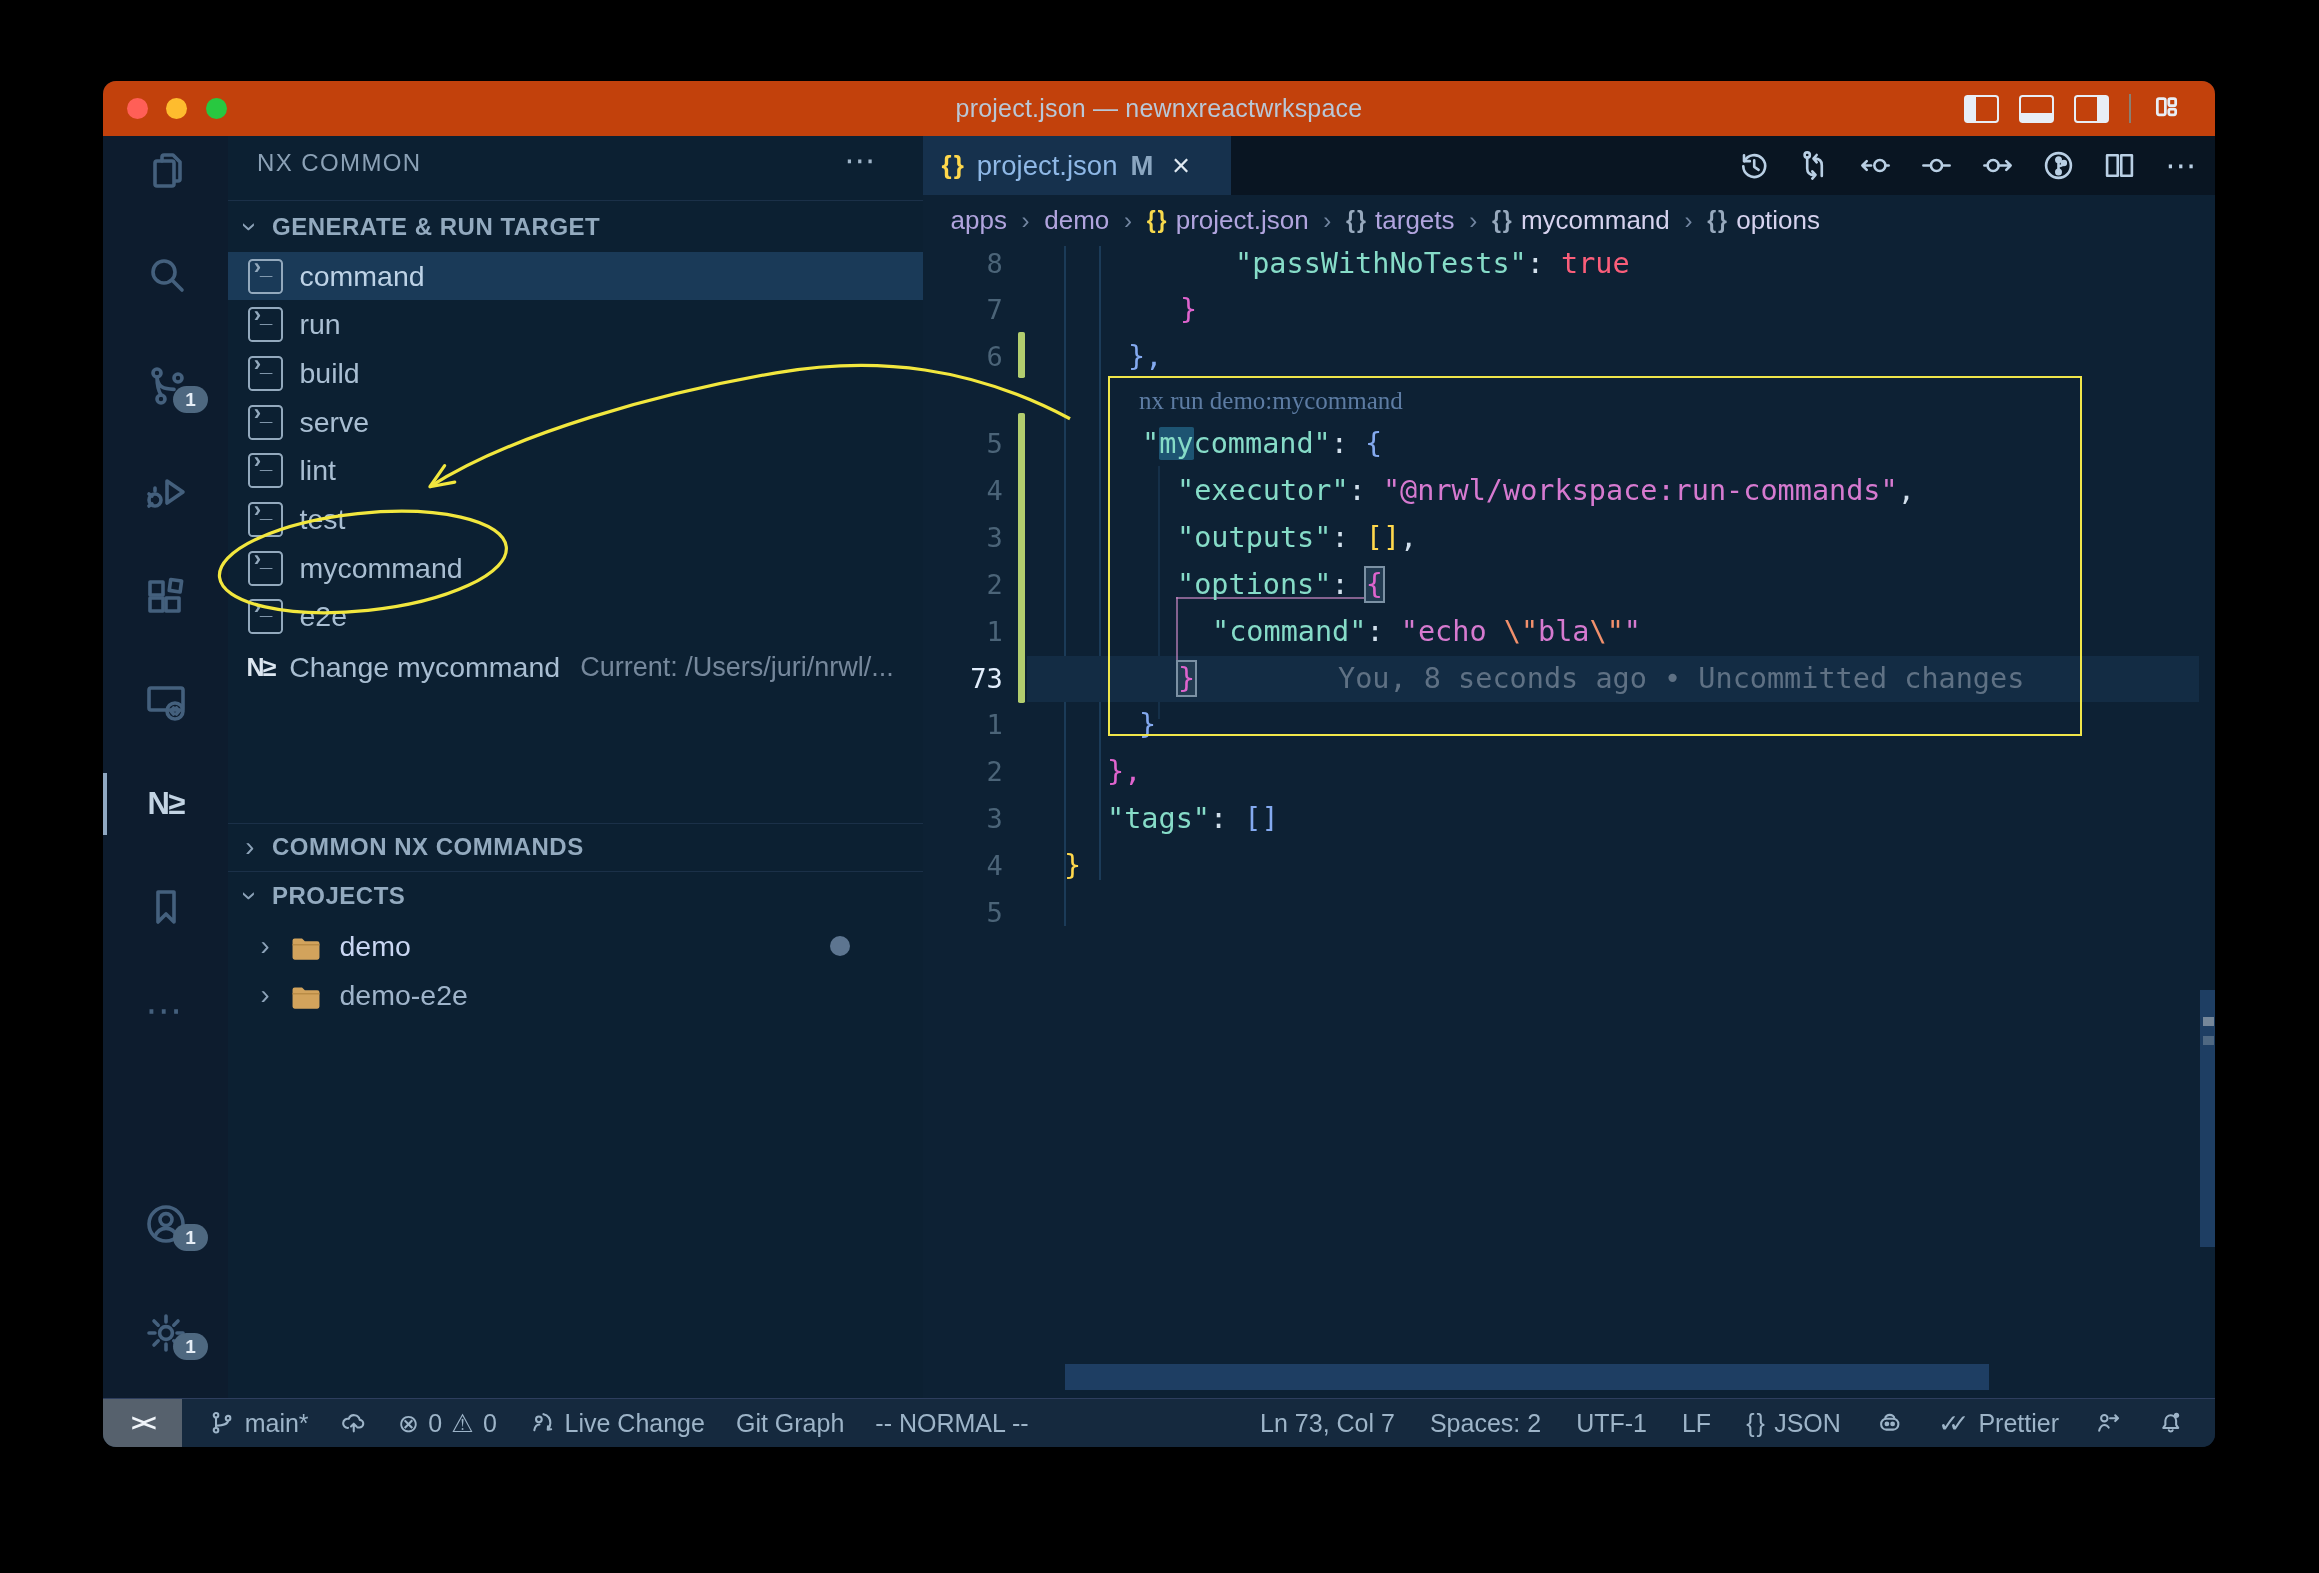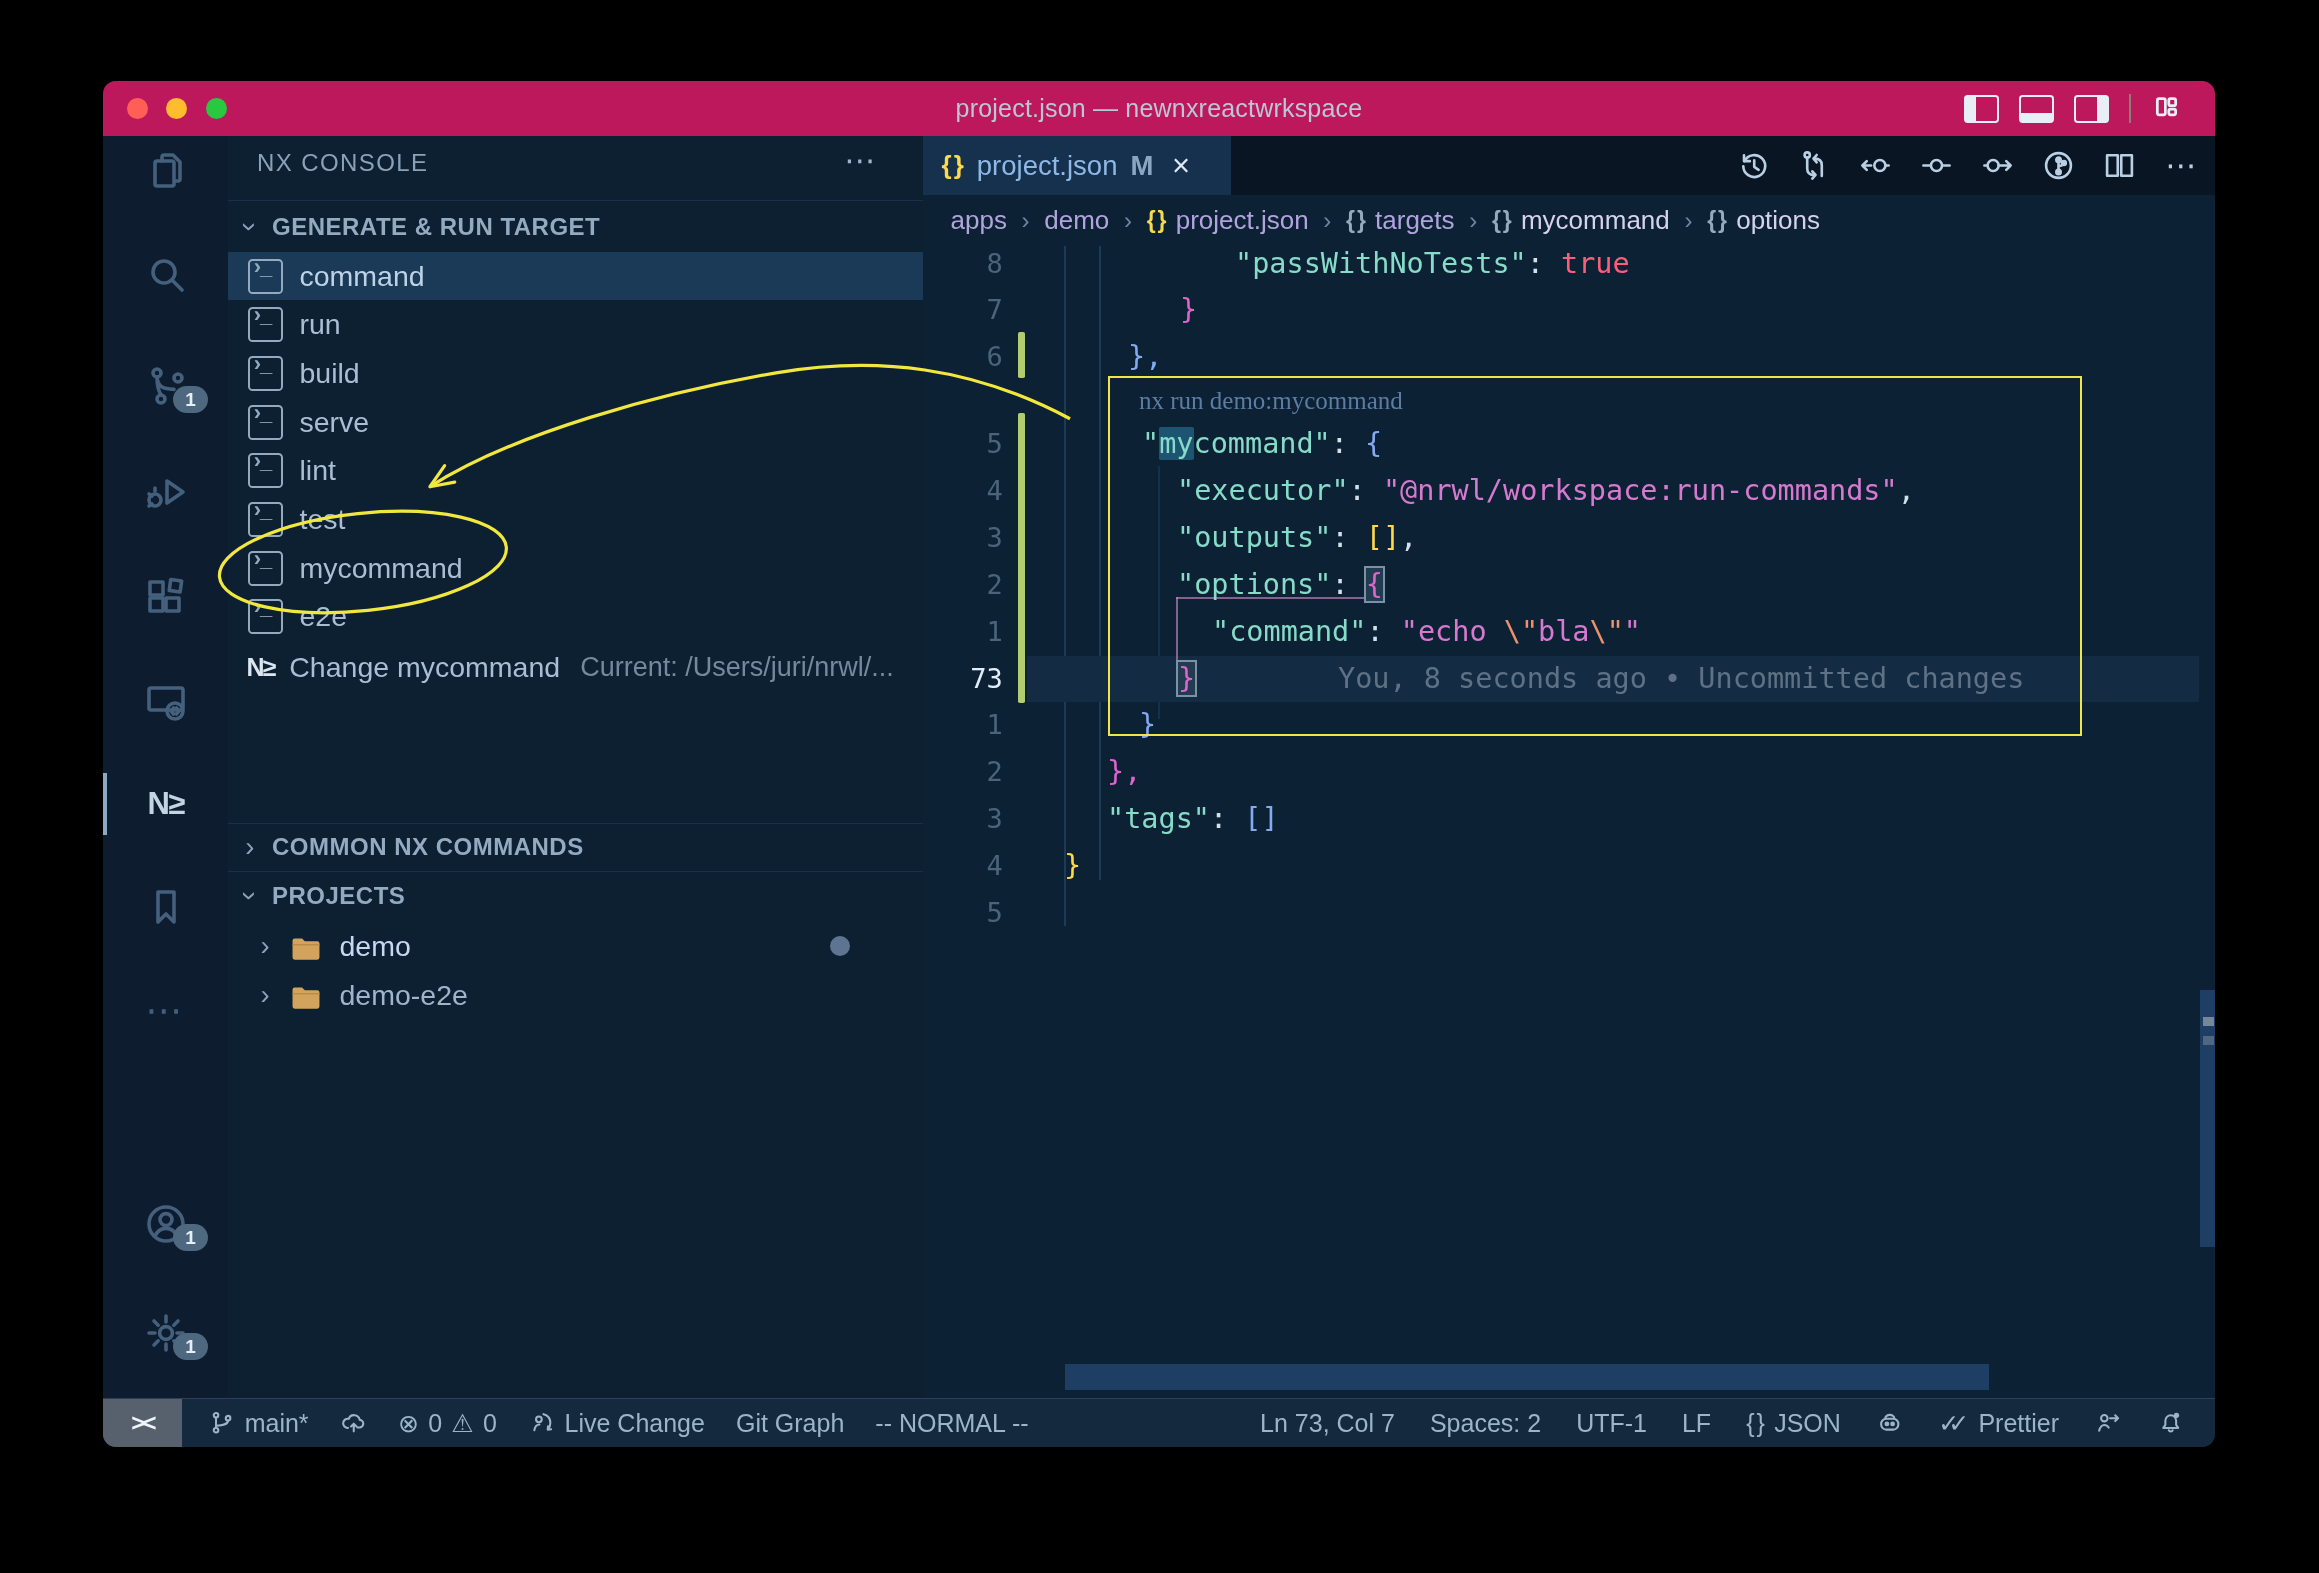--- a/index.html
+++ b/index.html
@@ -1,21 +1,21 @@
 <!DOCTYPE html>
 <html style="font-size:14.7px"><head>
 <meta charset="utf-8">
 <style>
   html,body{margin:0;padding:0;background:#000;}
   .stage{position:relative;width:2320px;height:1574px;background:#000;overflow:hidden;
          font-family:"Liberation Sans",sans-serif;}
   .window{position:absolute;left:103px;top:81px;width:2112px;height:1366px;background:#0d2134;
           border-radius:13px;overflow:hidden;box-shadow:0 27.5px 73px rgba(0,0,0,.8);}
   
-  .titlebar{position:absolute;left:0;top:0;right:0;height:55px;background:#be185d;border-bottom:0.9px solid #14263c;}
+  .titlebar{position:absolute;left:0;top:0;right:0;height:55px;background:#c2410c;border-bottom:0.9px solid #14263c;}
   .traffic{position:absolute;left:24px;top:0;height:55px;display:flex;align-items:center;gap:18.4px;}
   .tl{width:21px;height:21px;border-radius:50%;display:inline-block;}
   .tl.red{background:#ff5f57}.tl.yellow{background:#febc2e}.tl.green{background:#28c840}
   .win-title{position:absolute;left:0;right:0;top:0;height:55px;display:flex;align-items:center;justify-content:center;
              color:#b9c7d7;font-size:25px;letter-spacing:0.2px;}
   .win-controls{position:absolute;right:33px;top:0;height:55px;display:flex;align-items:center;gap:20px;color:#e8eef6;}
   .wc-rect{width:31px;height:24px;border:2.3px solid #e8eef6;border-radius:3.7px;position:relative;}
   .wc-rect i{position:absolute;background:#e8eef6;}
   .wc-sep{width:1.8px;height:29px;background:#8a7f72;}
   
@@ -196,21 +196,21 @@
           <span style="width:48px;height:48px"><svg viewBox="0 0 24 24" fill="none" stroke="currentColor" stroke-width="1.8" stroke-linecap="round" stroke-linejoin="round">
               <circle cx="12" cy="12" r="3.2"></circle>
               <path d="M12 3.5v3M12 17.5v3M3.5 12h3M17.5 12h3M6 6l2.1 2.1M15.9 15.9L18 18M18 6l-2.1 2.1M8.1 15.9L6 18"></path>
             </svg></span>
           <span class="ab-badge">1</span>
         </div>
       </nav>
 
     <aside class="sidebar">
       <div class="sb-header">
-        <span class="sb-title">NX CONSOLE</span>
+        <span class="sb-title">NX COMMON</span>
         <span class="sb-more">⋯</span>
       </div>
       <div class="sb-divider" style="top:64px"></div>
       <div class="sb-section-h" style="top:70px">
         <span class="chev down">›</span>
         <span>GENERATE &amp; RUN TARGET</span>
       </div>
       <div id="target-items">
           <div class="sb-row selected" style="top: 116px;">
             <span class="term-ico">

